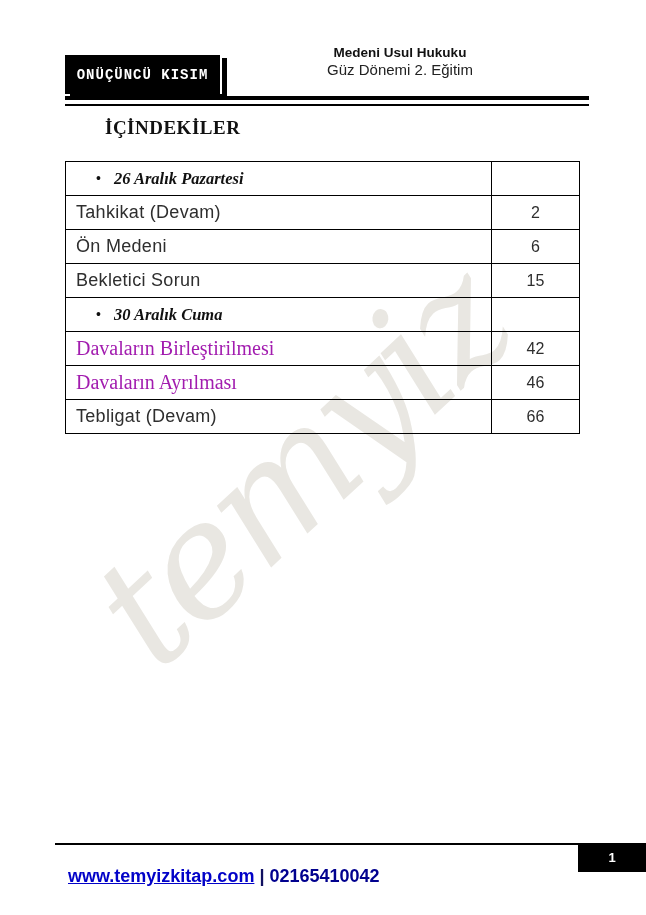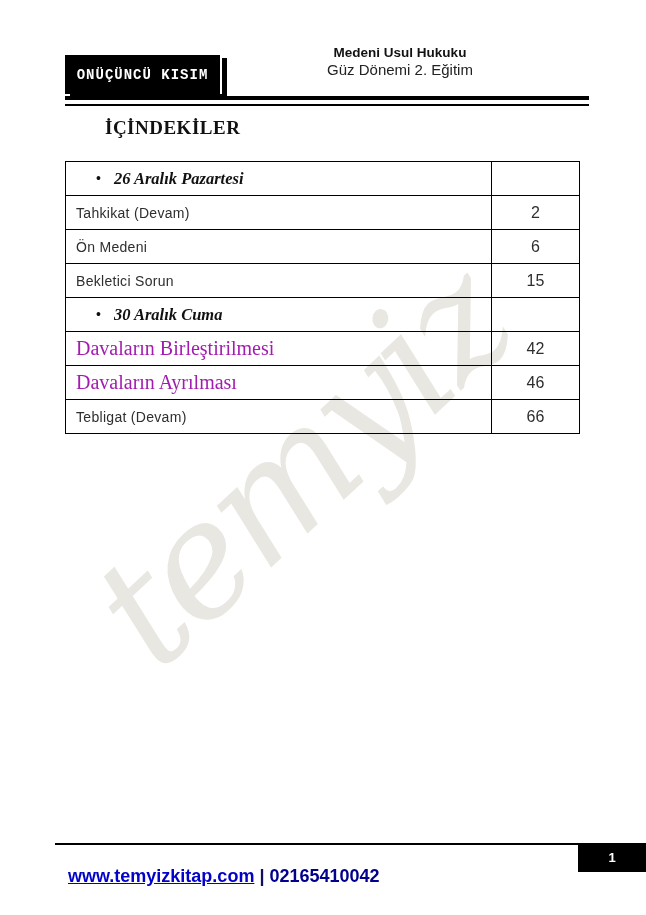--- a/index.html
+++ b/index.html
@@ -114,21 +114,21 @@
   }
   tr.section-row .bullet {
     font-style:normal;
     display:inline-block;
     margin-right:13px;
     font-size:14px;
     transform:translateY(-1px);
   }
   tr.item-row.sans td.label-cell {
     font-family:"Liberation Sans", sans-serif;
-    font-size:14px;
+    font-size:18px;
     color:#2e2e2e;
     letter-spacing:0.3px;
   }
   tr.item-row.serif td.label-cell {
     font-family:"Liberation Serif", serif;
     font-size:20px;
     color:#a21caf;
   }
 
   

